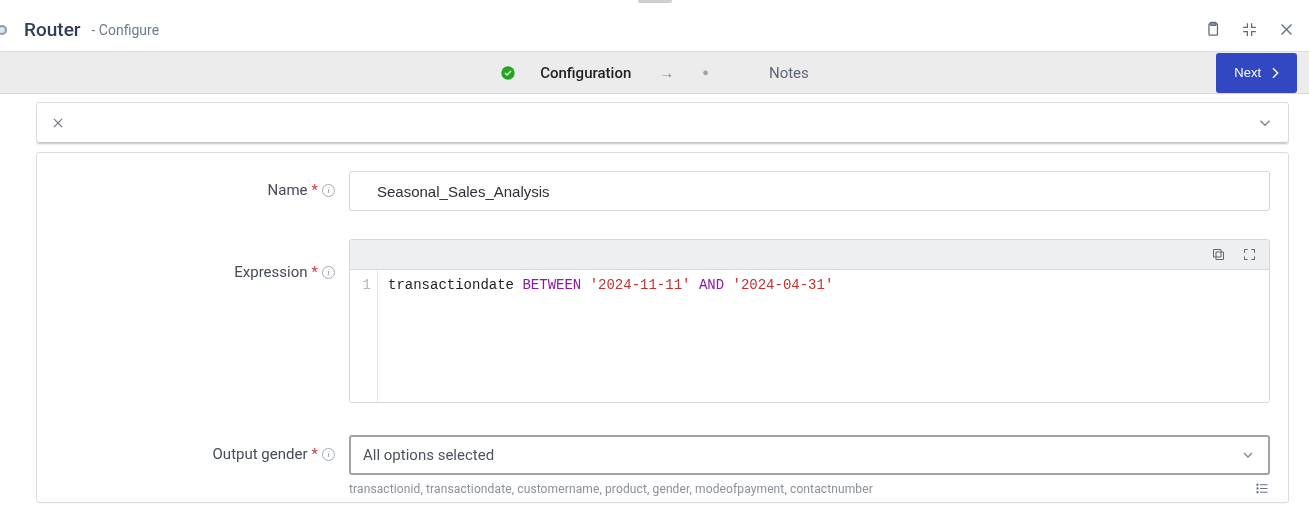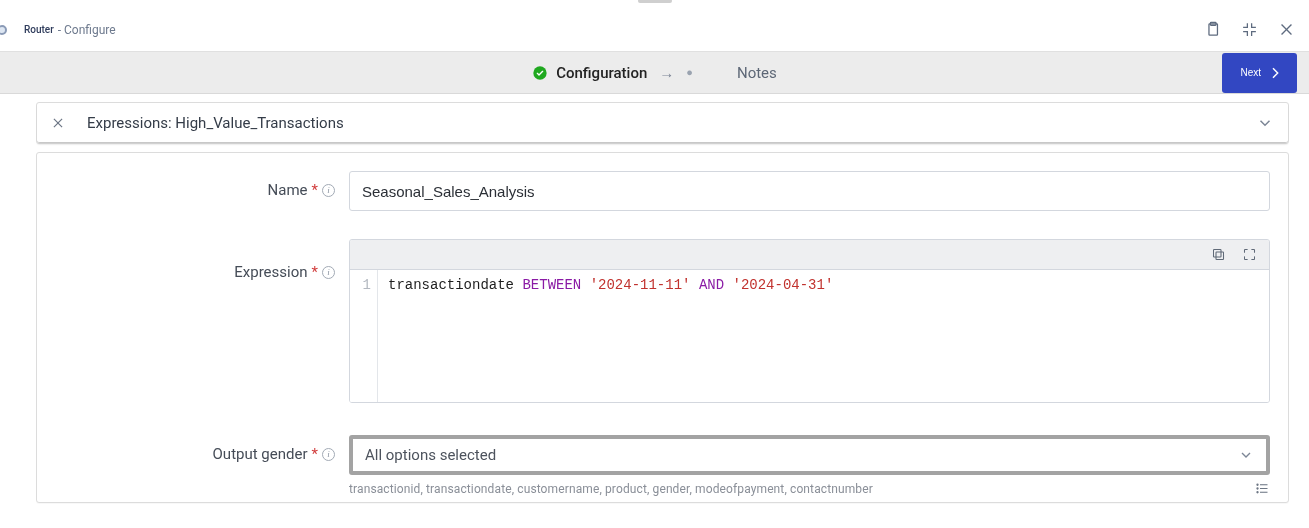--- a/index.html
+++ b/index.html
@@ -1,69 +1,69 @@
 <!DOCTYPE html>
 <html><head>
   <meta charset="utf-8">
   <style>
     * { margin: 0; padding: 0; box-sizing: border-box; }
     body { font-family: -apple-system, BlinkMacSystemFont, "Segoe UI", Roboto, Helvetica, Arial, sans-serif; font-size: 14px; color: #333; background: #fff; width: 1309px; height: 528px; overflow: hidden; }
 
     
     .header-bar { display: flex; align-items: center; height: 44px; padding: 0 14px; border-bottom: 1px solid #e0e0e0; position: relative; }
     .round-handle { position: absolute; left: -3px; top: 50%; transform: translateY(-50%); width: 10px; height: 10px; border-radius: 50%; border: 2px solid #8a9ab6; background: #dde6f2; }
-    .title-main { color: #2f3c5c; font-weight: 500; font-size: 10px; margin-left: 10px; }
-    .title-sub { color: #6e7a8e; font-size: 12px; margin-left: 4px; }
+    .title-main { color: #2f3c5c; font-weight: 500; font-size: 19px; margin-left: 10px; }
+    .title-sub { color: #6e7a8e; font-size: 14px; margin-left: 11px; }
     .header-icons { margin-left: auto; display: flex; align-items: center; gap: 20px; color: #5e6b7f; }
 
     
     .grab-strip { height: 8px; display:flex; justify-content:center; align-items:center; }
     .grab-strip .grip { width: 34px; height: 4px; border-radius: 2px; background: #cfcfcf; margin-top: -6px; }
 
     
     .stepbar-wrap { position: relative; background: #ececec; height: 42px; display: flex; align-items: center; justify-content: center; border-bottom: 1px solid #d9d9d9; }
-    .steps { display: flex; align-items: center; gap: 8px; font-size: 15px; justify-content: space-between; }
+    .steps { display: flex; align-items: center; gap: 24px; font-size: 15px; justify-content: space-between; }
     .step-dot.green { color: #1fa81f; }
     .step-text-active { color: #222; font-weight: 500; }
     .step-arrow { color: #7d8696; margin: 0 4px; }
     .step-dot.grey { color: #9aa3b0; font-size: 11px;}
     .step-text-muted { color: #5d6776; margin-left: 36px; }
-    .next-btn { position: absolute; right: 12px; top: 50%; transform: translateY(-50%); background: #3247c2; color: #fff; border: none; height: 40px; padding: 0 14px 0 18px; font-size: 10px; border-radius: 3px; display: flex; align-items: center; gap: 6px; cursor: pointer; }
+    .next-btn { position: absolute; right: 12px; top: 50%; transform: translateY(-50%); background: #3247c2; color: #fff; border: none; height: 40px; padding: 0 14px 0 18px; font-size: 13px; border-radius: 3px; display: flex; align-items: center; gap: 6px; cursor: pointer; }
     .next-btn svg { stroke: #fff; }
 
     
     .sections { padding: 8px 20px 18px 36px; }
     .section-card { border: 1px solid #dcdcdc; border-radius: 3px; background: #fff; margin-top: 8px; box-shadow: 0 1px 1px rgba(0,0,0,.03); }
     .section-header { height: 40px; display: flex; align-items: center; padding: 0 14px; }
     .close-x { color: #6b7484; display: flex; align-items: center; }
     .section-title { color: #343c48; font-size: 15px; margin-left: 22px; }
     .chev { margin-left: auto; color: #7c8696; display:flex; align-items:center; cursor:pointer; }
     .section-card.collapsed .section-header { border-bottom: none; }
     .section-card.first { margin-top: 0; }
     .section-card.first .section-header { border-bottom: 1px solid #c8c8c8; box-shadow: 0 2px 2px rgba(0,0,0,.05); border-radius: 3px; }
 
     .section-body { padding: 18px 18px 0 18px; }
     .form-row { display: flex; align-items: flex-start; margin-bottom: 28px; }
     .form-label-wrap { width: 294px; min-width: 294px; display: flex; justify-content: flex-end; align-items: center; gap: 2px; padding-right: 14px; padding-top: 10px; color: #454c57; font-size: 15px; }
     .req-star { color: #d13c3c; margin-left:2px; }
     .info-i { width: 13px; height: 13px; border: 1px solid #a2aab5; border-radius: 50%; display:inline-flex; align-items:center; justify-content:center; font-size: 9px; color:#8b94a1; margin-left: 2px; font-style: italic; font-family: Georgia, serif;}
     .form-field { flex: 1; }
-    .text-input { width: 100%; height: 40px; border: 1px solid #d3d7de; border-radius: 3px; padding: 0 12px; font-size: 15px; color:#2b2f36; outline:none;}
+    .text-input { width: 100%; height: 40px; border: 1px solid #d3d7de; border-radius: 3px; padding: 0 27px; font-size: 15px; color:#2b2f36; outline:none;}
 
     
     .editor-frame { border: 1px solid #d3d7de; border-radius: 3px; overflow:hidden; }
     .editor-toolbar { height: 30px; background: #eeeff1; border-bottom: 1px solid #d3d7de; display:flex; align-items:center; justify-content:flex-end; gap:16px; padding: 0 12px; color:#5f6977; }
     .editor-body { display:flex; height: 132px; background:#fff; font-family: "SFMono-Regular", Consolas, "Liberation Mono", Menlo, monospace; font-size: 14px; line-height:1.6;}
     .gutter { width: 28px; background: #fff; color: #b3b8c0; text-align:right; padding: 4px 6px 0 0; border-right:1px solid #e3e6ea; user-select:none;}
     .code-area { padding: 4px 8px 0 10px; white-space: pre; color:#1e1e1e; flex:1; overflow:auto;}
     .kw { color:#8a1aa5; }
     .str { color:#c1322e; }
 
     
-    .select-box { width: 100%; height: 40px; border: 4px solid #a3a3a3; border-radius: 3px; padding: 0 12px; font-size: 15px; color:#4d535d; display:flex; align-items:center; justify-content:space-between; cursor:pointer; background:#fff;}
+    .select-box { width: 100%; height: 40px; border: 2px solid #a3a3a3; border-radius: 3px; padding: 0 12px; font-size: 15px; color:#4d535d; display:flex; align-items:center; justify-content:space-between; cursor:pointer; background:#fff;}
     .hint-below { color:#8a8f98; font-size:12px; margin-top:6px; letter-spacing:.01em; display:flex; justify-content:space-between; align-items:center;}
     .hint-below .list-ic { color:#6e7785;}
 
     svg { display:block; }
     .icon-btn { cursor:pointer; display:flex; align-items:center;}
   </style>
 </head>
 <body>
 
 <div class="grab-strip">
@@ -122,21 +122,20 @@
 <div class="sections">
 
   <div class="section-card first collapsed">
     <div class="section-header">
       <span class="close-x icon-btn">
         <svg width="14" height="14" viewBox="0 0 24 24" fill="none" stroke="currentColor" stroke-width="2">
             <path d="M5 5l14 14"></path>
             <path d="M19 5L5 19"></path>
           </svg>
       </span>
-      <span class="section-title">Expressions: High_Value_Transactions</span>
       <span class="chev">
         <svg width="18" height="18" viewBox="0 0 24 24" fill="none" stroke="currentColor" stroke-width="2">
             <path d="M6 9l6 6 6-6"></path>
           </svg>
       </span>
     </div>
   </div>
 
   <div class="section-card">
     <div class="section-body">

